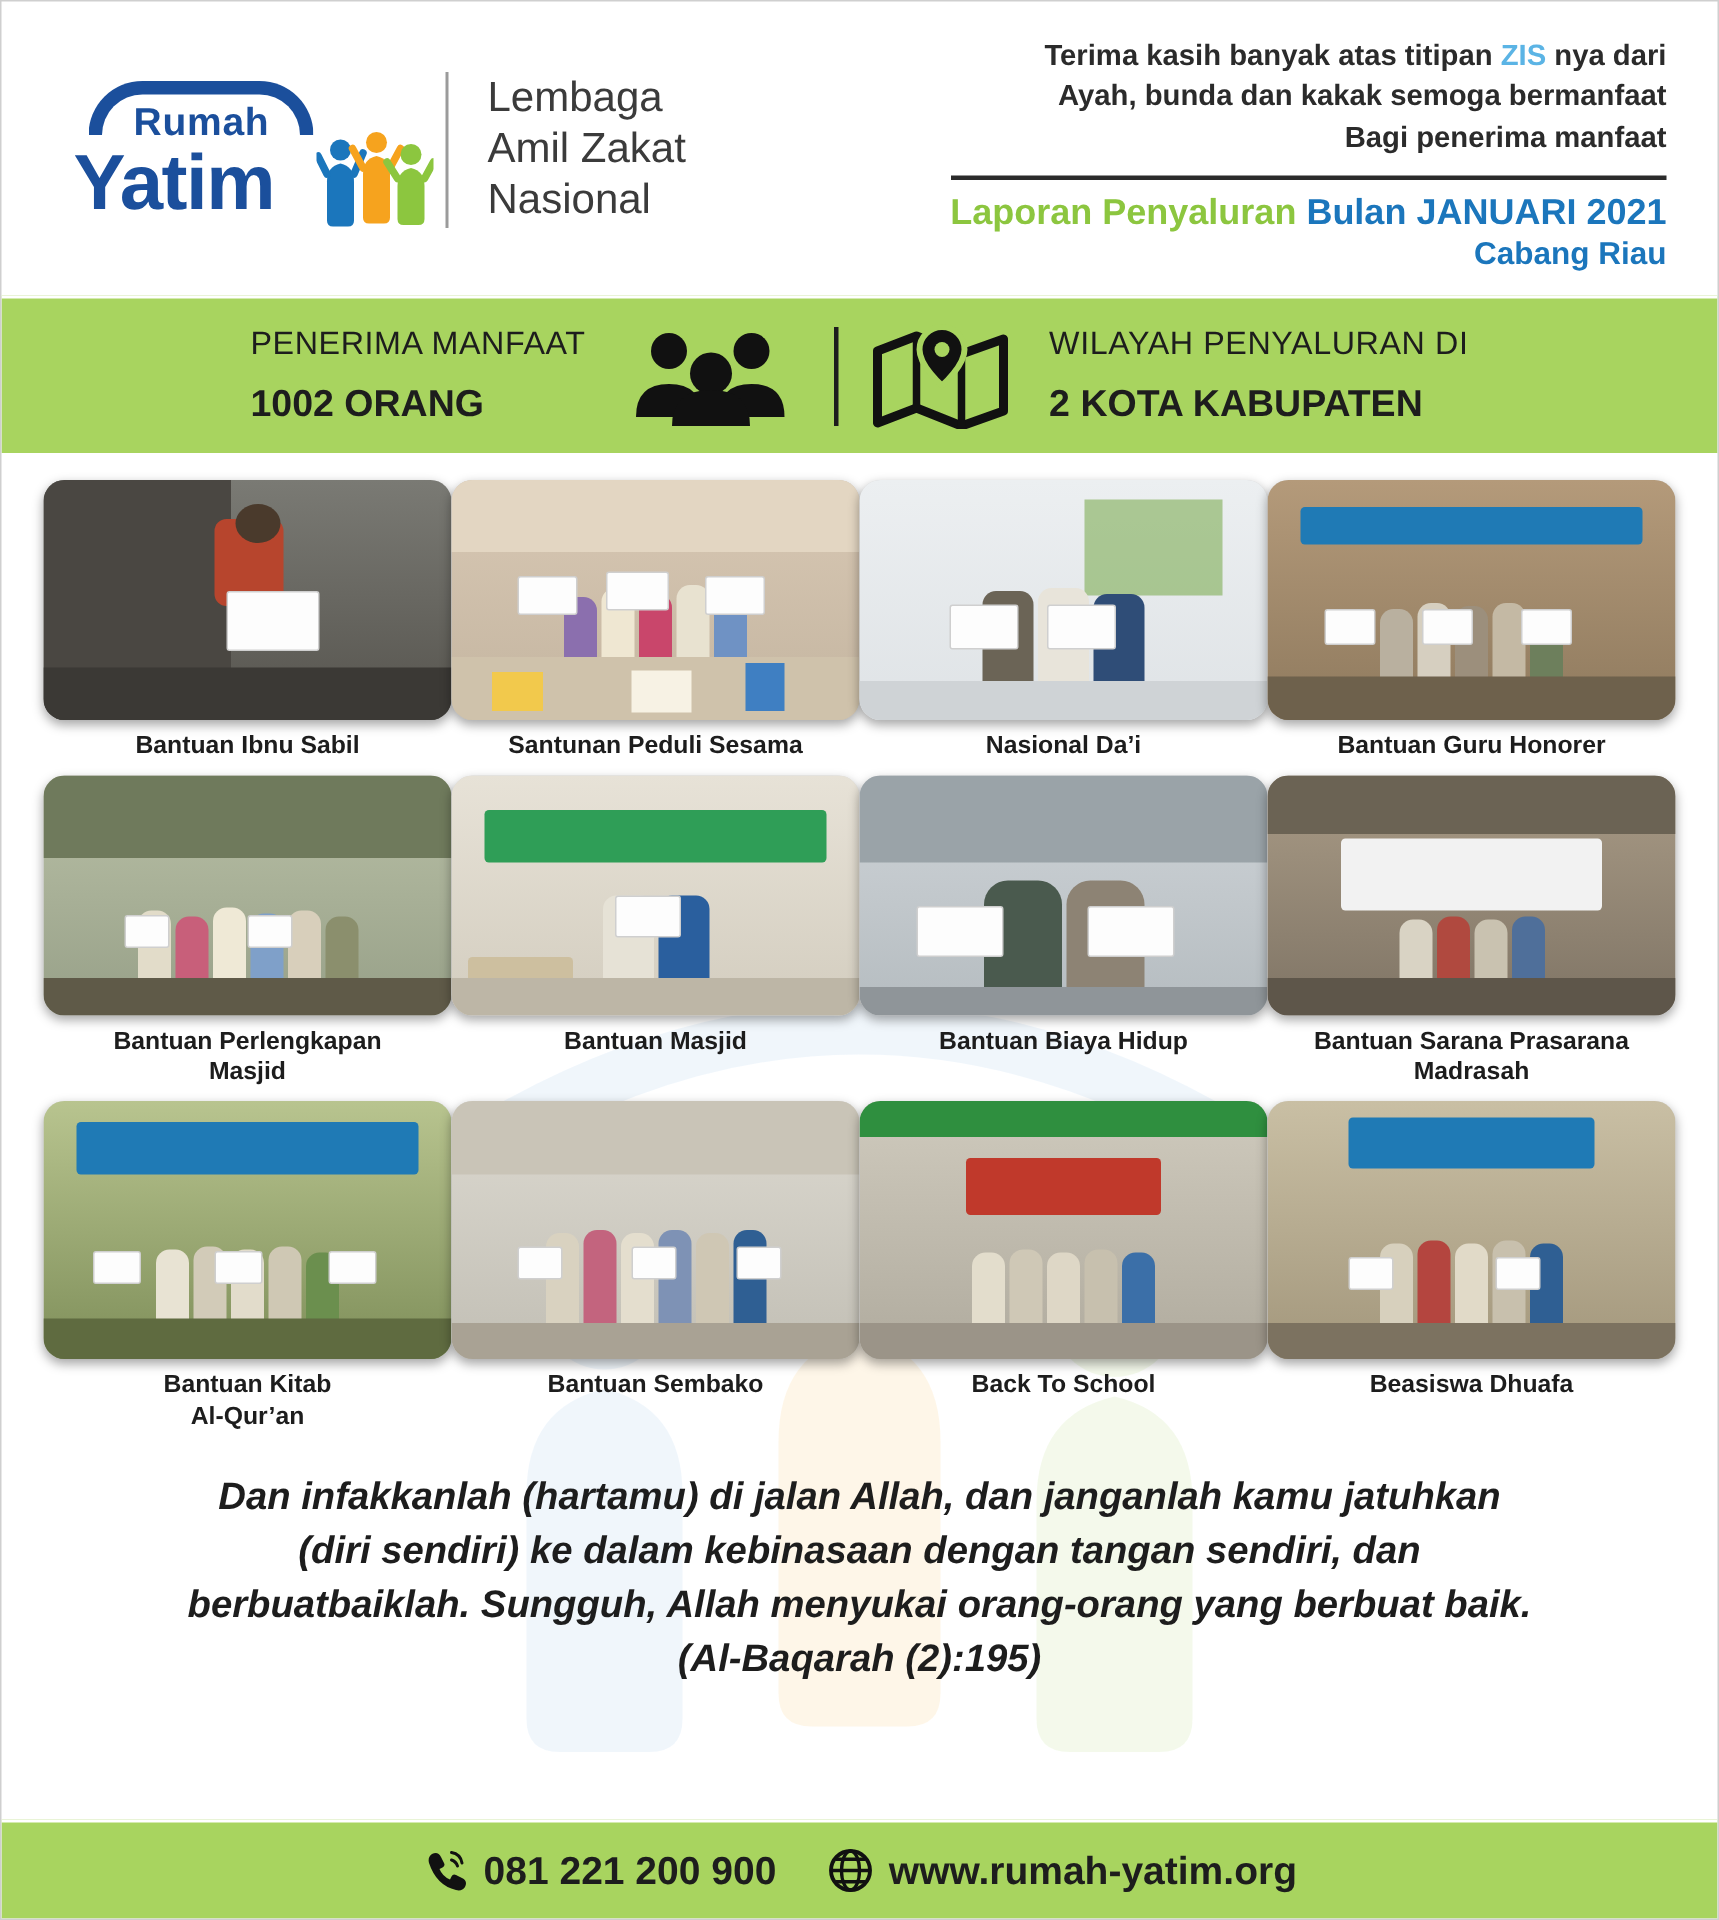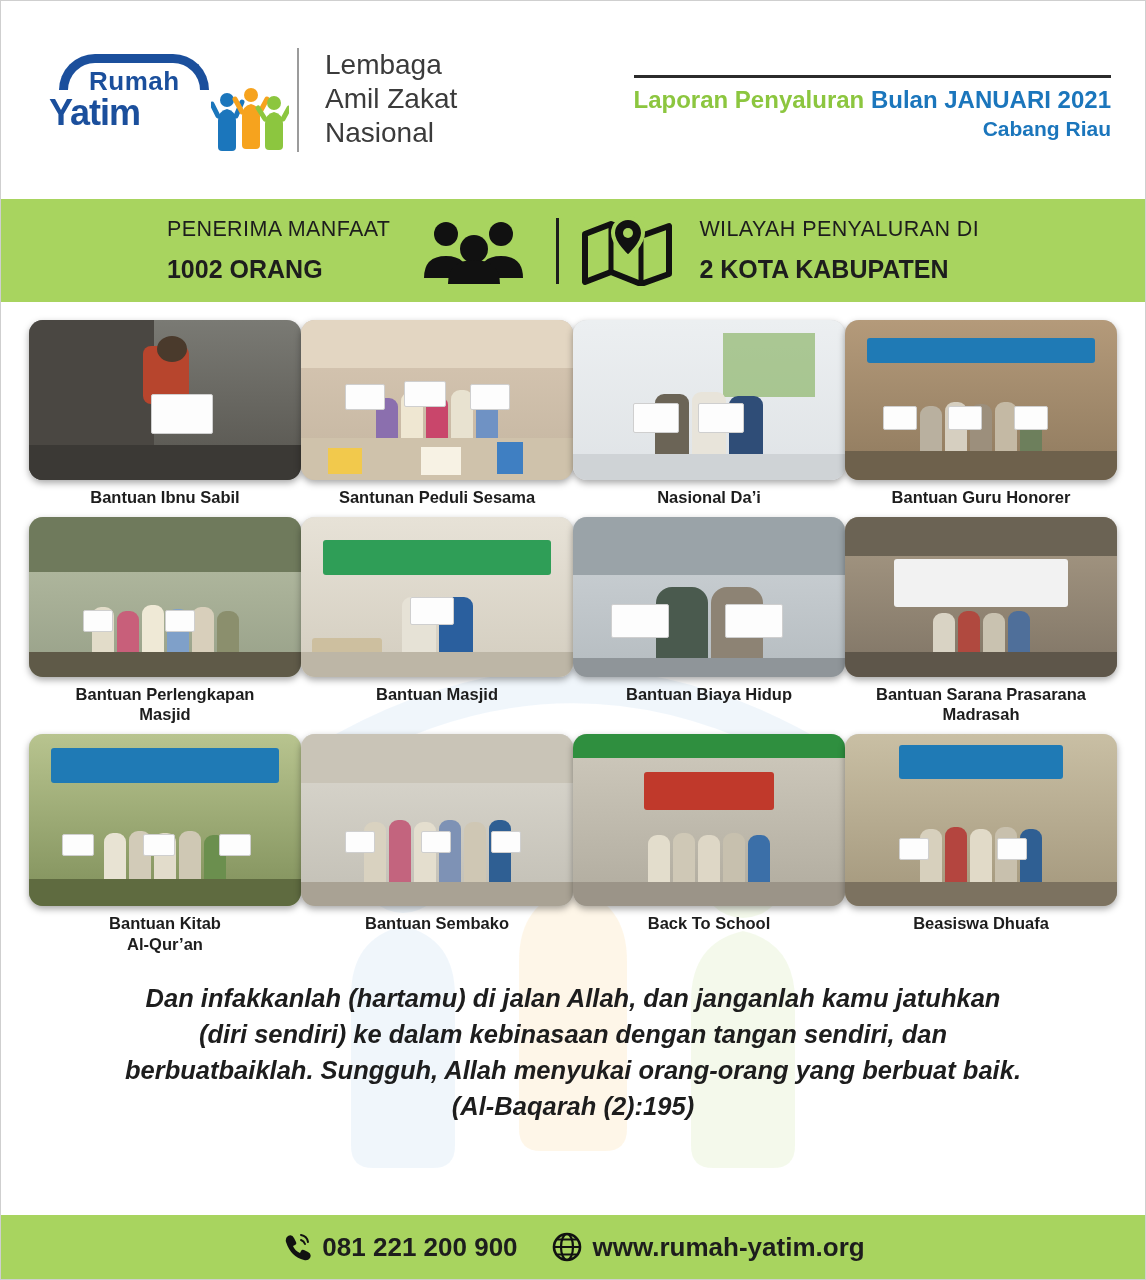--- a/index.html
+++ b/index.html
@@ -31,21 +31,21 @@
     position:absolute; left:18px; top:6px; width:150px; height:36px;
     border:9px solid #1b4f9c; border-bottom:none;
     border-radius:80px 80px 0 0;
   }
   .logo-rumah {
     position:absolute; left:48px; top:18px;
     font-size:26px; font-weight:bold; color:#1b4f9c; letter-spacing:.5px;
   }
   .logo-yatim {
     position:absolute; left:8px; top:44px;
-    font-size:36px; font-weight:bold; color:#1b4f9c; letter-spacing:-1px;
+    font-size:52px; font-weight:bold; color:#1b4f9c; letter-spacing:-1px;
     font-style:normal;
   }
   .logo-people { position:absolute; left:170px; top:38px; width:78px; height:66px; }
   .logo-divider {
     width:2px; height:104px; background:#9b9b9b; margin:0 26px 0 6px;
   }
   .logo-text {
     font-size:28px; color:#3b3b3b; line-height:1.22; font-weight:400;
   }
   .header-right {
@@ -159,20 +159,25 @@
       </div>
       <div class="logo-divider"></div>
       <div class="logo-text">
         <div>Lembaga</div>
         <div>Amil Zakat</div>
         <div>Nasional</div>
       </div>
     </div>
 
     <div class="header-right">
+      <div class="thanks">
+        <div><span>Terima kasih banyak atas titipan </span><span class="zis">ZIS</span><span> nya dari</span></div>
+        <div>Ayah, bunda dan kakak semoga bermanfaat</div>
+        <div>Bagi penerima manfaat</div>
+      </div>
       <div class="rule"></div>
       <div class="report-line">
         <span class="green">Laporan Penyaluran </span><span class="blue">Bulan JANUARI 2021</span>
       </div>
       <div class="branch">Cabang Riau</div>
     </div>
   </div>
 
   <div class="band">
     <div class="band-col">

